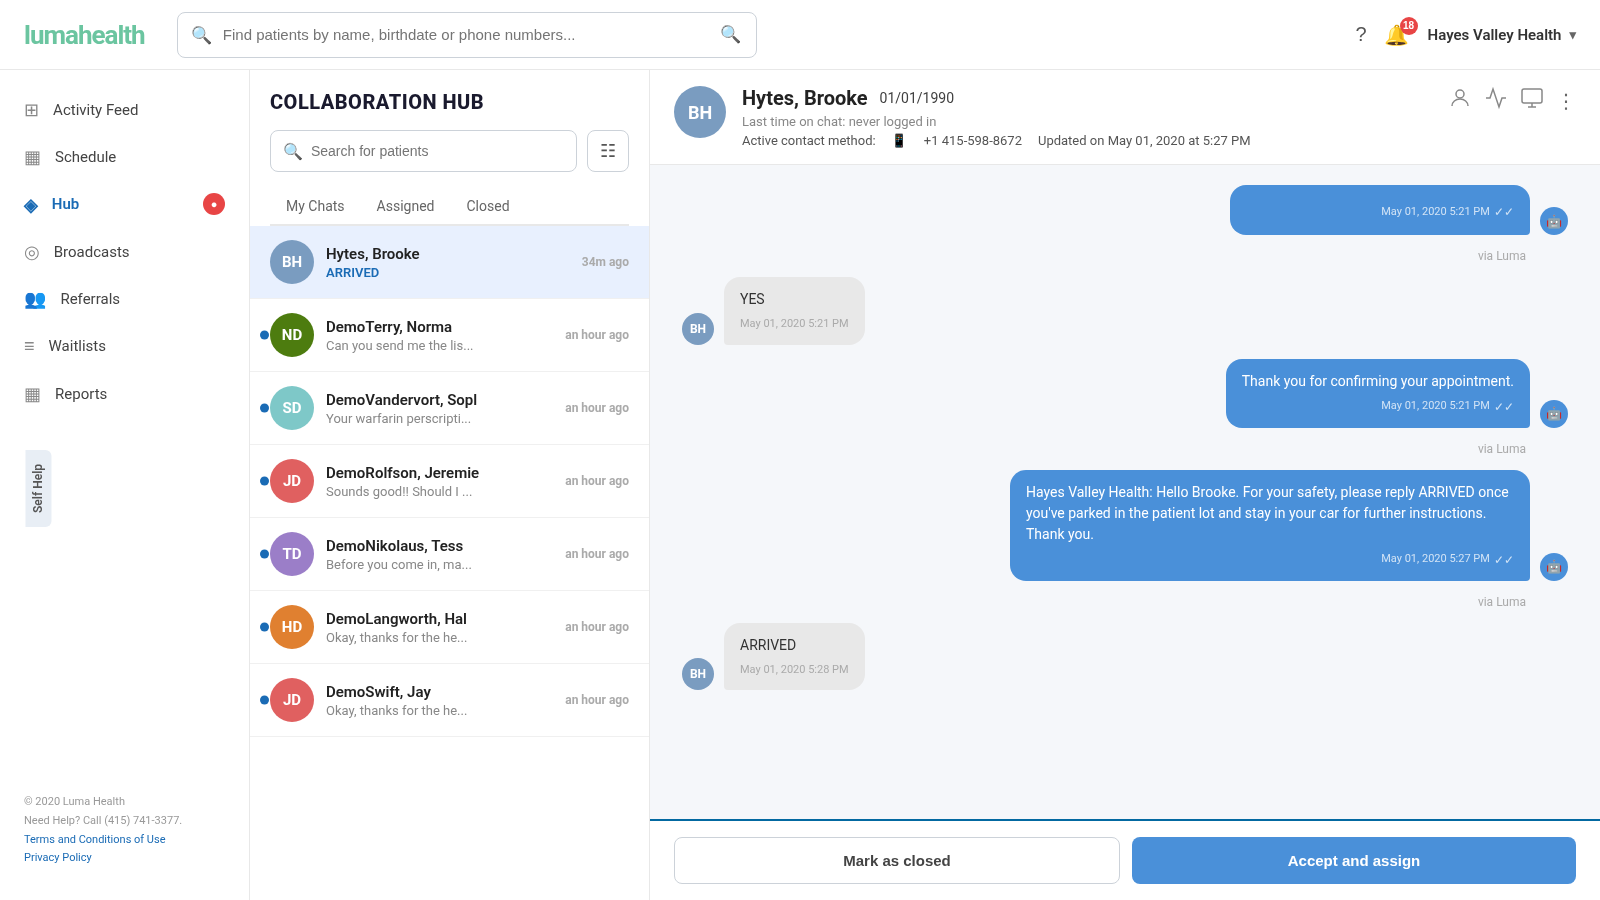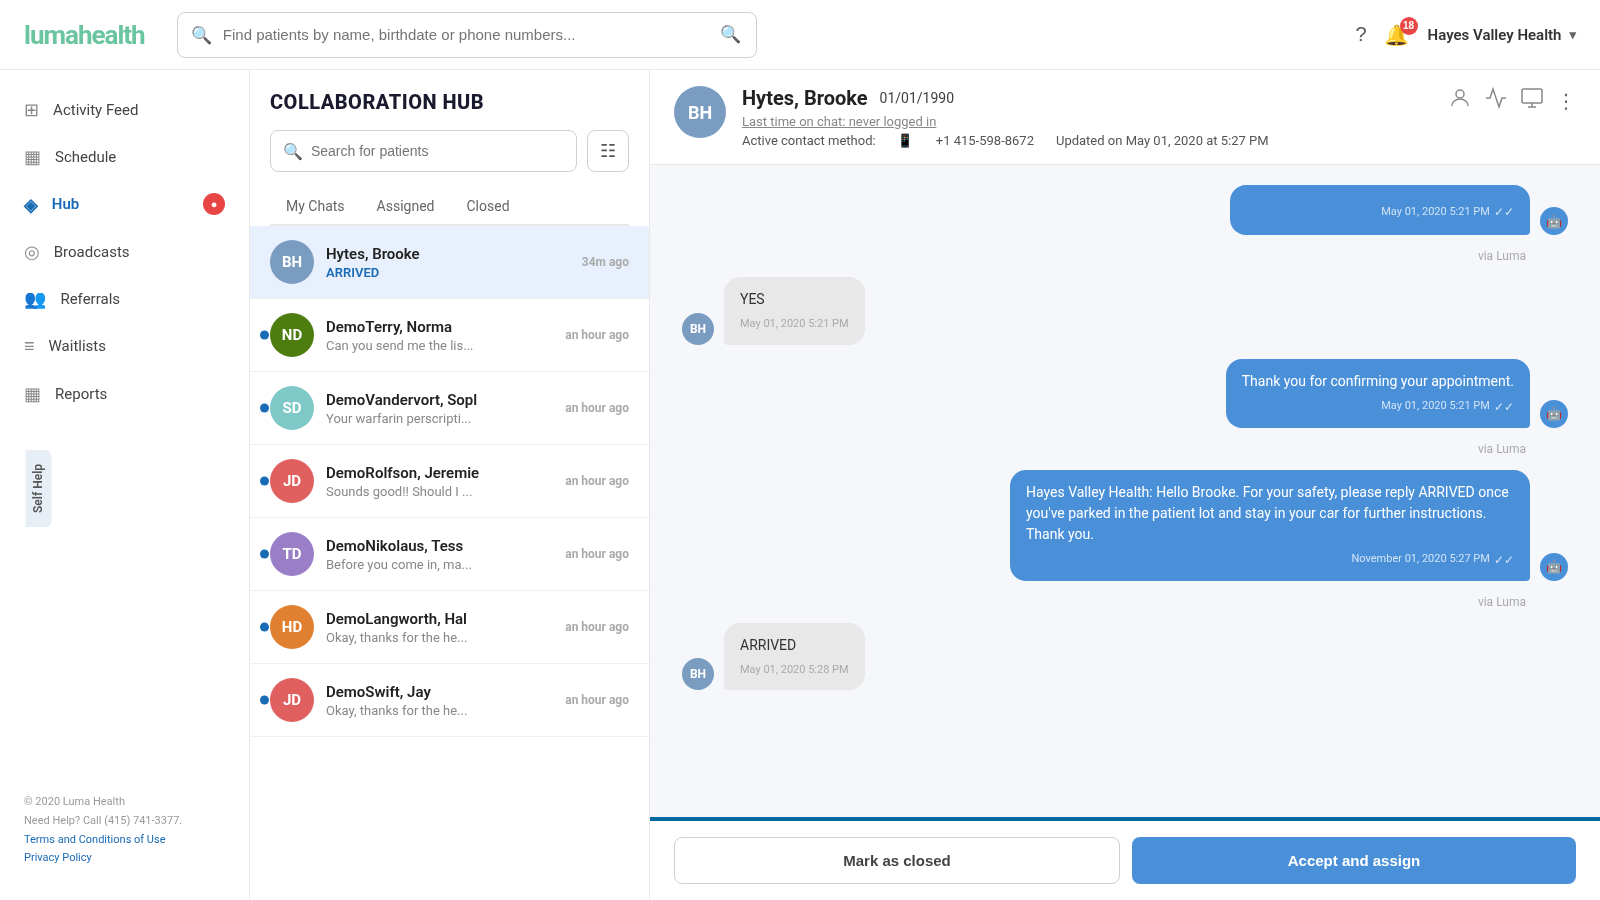--- a/index.html
+++ b/index.html
@@ -61,40 +61,40 @@
     .chat-preview.arrived { color: #1a6bb5; font-weight: 600; }
     .chat-time { font-size: 12px; color: #aaa; white-space: nowrap; font-weight: bold; }
 
     
     .chat-panel { flex: 1; display: flex; flex-direction: column; background: #f5f7fa; }
     .chat-header { background: #fff; padding: 16px 24px; border-bottom: 1px solid #e8e8e8; display: flex; align-items: flex-start; gap: 16px; }
     .chat-header-avatar { width: 52px; height: 52px; border-radius: 50%; background: #7a9cc0; display: flex; align-items: center; justify-content: center; color: #fff; font-weight: 700; font-size: 18px; flex-shrink: 0; }
     .chat-header-info { flex: 1; }
     .chat-header-name { font-size: 20px; font-weight: 700; color: #222; display: flex; align-items: center; gap: 12px; }
     .chat-header-dob { font-size: 14px; color: #404040; font-weight: 400; }
-    .chat-header-meta { font-size: 13px; color: #888; margin-top: 4px; text-decoration: underline; }
-    .chat-header-contact { display: flex; align-items: center; gap: 22px; font-size: 13px; color: #555; margin-top: 4px; }
+    .chat-header-meta { font-size: 13px; color: #888; margin-top: 4px; }
+    .chat-header-contact { display: flex; align-items: center; gap: 16px; font-size: 13px; color: #555; margin-top: 4px; }
     .chat-header-actions { display: flex; align-items: center; gap: 12px; }
     .header-action-btn { background: none; border: none; cursor: pointer; color: #666; font-size: 20px; }
 
     
     .messages-area { flex: 1; overflow-y: auto; padding: 20px 32px; display: flex; flex-direction: column; gap: 14px; }
     .msg-avatar { width: 32px; height: 32px; border-radius: 50%; background: #7a9cc0; display: flex; align-items: center; justify-content: center; color: #fff; font-size: 12px; font-weight: 700; flex-shrink: 0; }
     .msg-bubble { max-width: 520px; padding: 12px 16px; border-radius: 16px; font-size: 14px; line-height: 1.5; position: relative; }
     .msg-bubble.sent { background: #4a90d9; color: #fff; border-radius: 16px 16px 4px 16px; }
     .msg-bubble.received { background: #e8e8e8; color: #333; border-radius: 16px 16px 16px 4px; }
     .msg-time { font-size: 11px; margin-top: 6px; display: flex; align-items: center; gap: 4px; }
     .msg-time.sent { color: rgba(255,255,255,0.75); justify-content: flex-end; }
     .msg-time.received { color: #aaa; }
     .via-luma { font-size: 12px; color: #aaa; text-align: right; margin-right: 42px; }
     .luma-bot-icon { width: 28px; height: 28px; border-radius: 50%; background: #4a90d9; display: flex; align-items: center; justify-content: center; color: #fff; font-size: 13px; flex-shrink: 0; }
     .check-marks { font-size: 12px; }
 
     
-    .chat-footer { background: #fff; border-top: 4px solid #0369a1; padding: 16px 24px; display: flex; gap: 12px; }
+    .chat-footer { background: #fff; border-top: 2px solid #0369a1; padding: 16px 24px; display: flex; gap: 12px; }
     .footer-btn { flex: 1; padding: 14px; border-radius: 8px; font-size: 15px; font-weight: 600; cursor: pointer; border: none; }
     .footer-btn.secondary { background: #fff; border: 1.5px solid #ccd2d9; color: #444; }
     .footer-btn.primary { background: #4a90d9; color: #fff; }
 
     
     .av-bh { background: #7a9cc0; }
     .av-nd { background: #4d7c0f; }
     .av-sd { background: #7ec8c8; }
     .av-jd-red { background: #e06060; }
     .av-td { background: #9b7ec8; }
@@ -343,21 +343,21 @@
         </div>
         <div class="luma-bot-icon">🤖</div>
       </div>
       <div class="via-luma">via Luma</div>
 
       <div style="display:flex; justify-content:flex-end; align-items:flex-end; gap:10px;">
         <div style="max-width:600px;">
           <div class="msg-bubble sent">
             <div>Hayes Valley Health: Hello Brooke. For your safety, please reply ARRIVED once you've parked in the patient lot and stay in your car for further instructions. Thank you.</div>
             <div class="msg-time sent">
-              <span>November 01, 2020 5:27 PM</span>
+              <span>May 01, 2020 5:27 PM</span>
               <span class="check-marks">✓✓</span>
             </div>
           </div>
         </div>
         <div class="luma-bot-icon">🤖</div>
       </div>
       <div class="via-luma">via Luma</div>
 
       <div style="display:flex; justify-content:flex-start; align-items:flex-end; gap:10px;">
         <div class="msg-avatar av-bh">BH</div>

